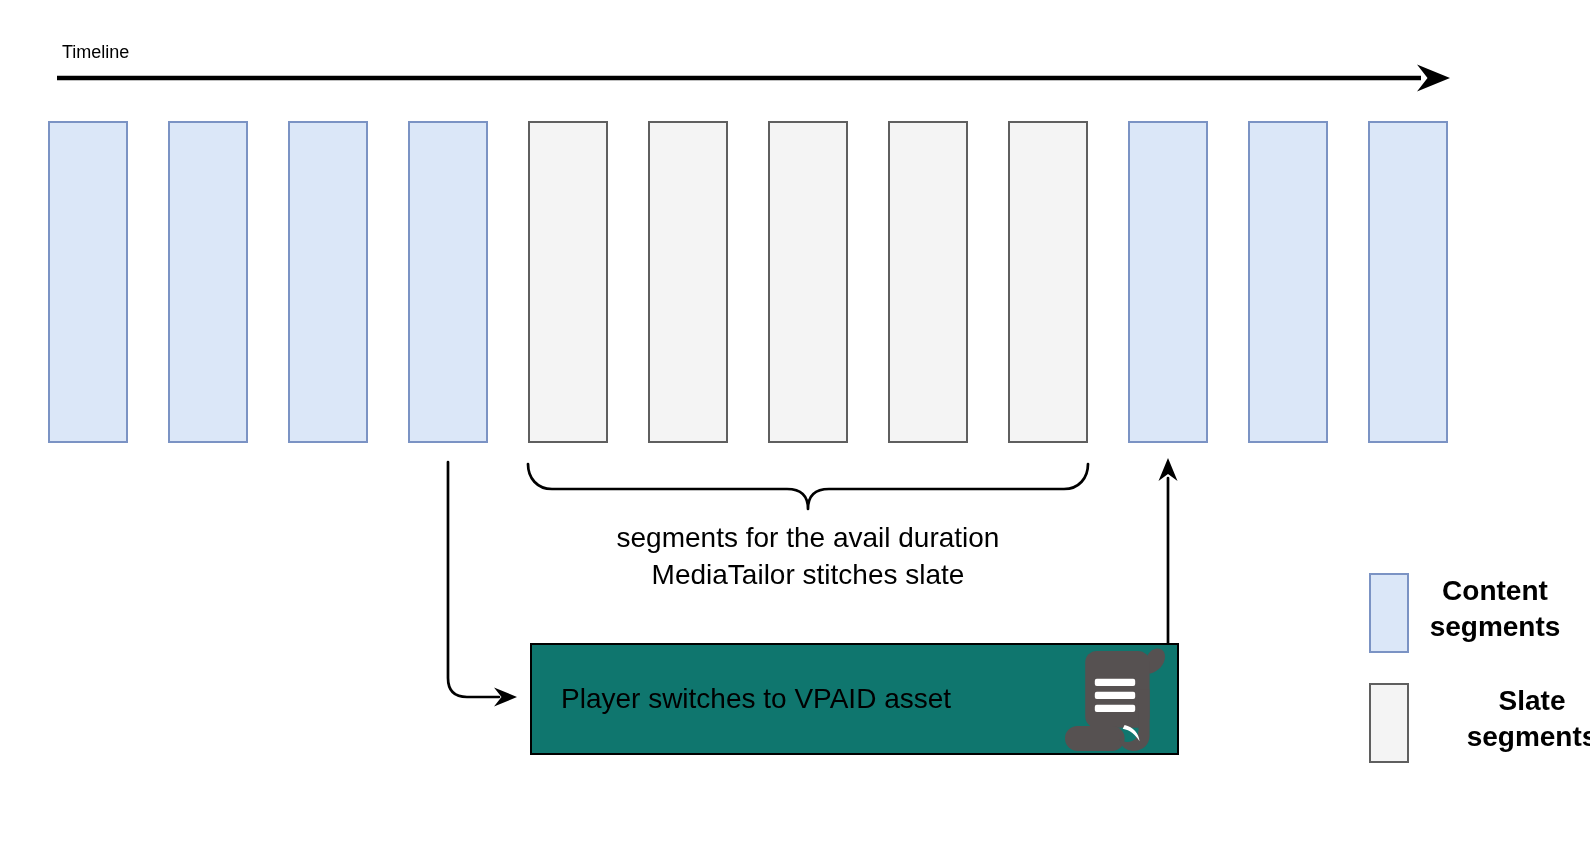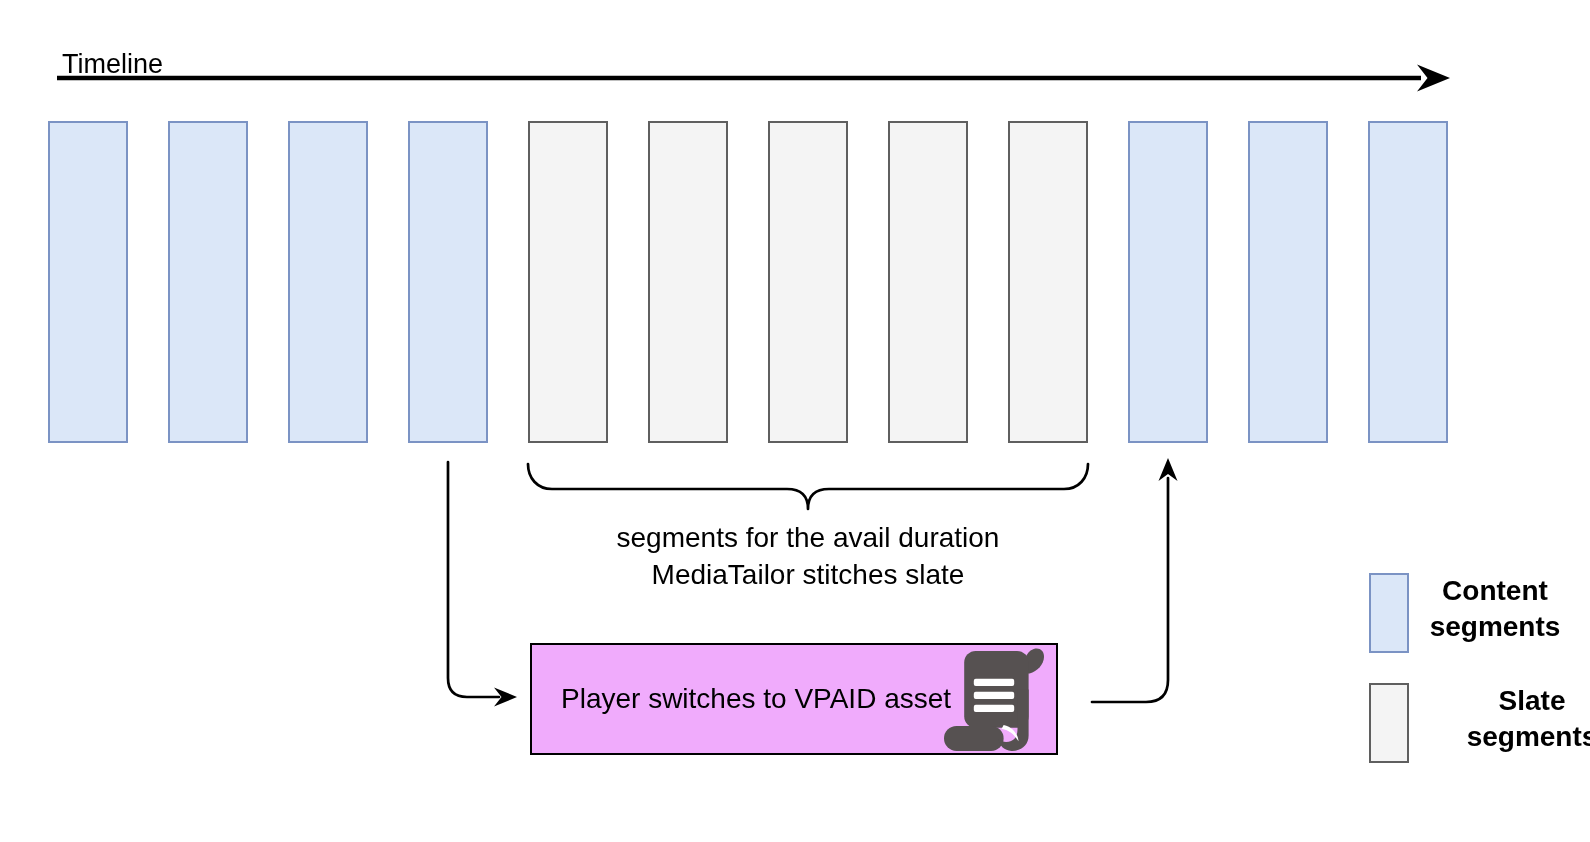--- a/index.html
+++ b/index.html
@@ -5,32 +5,32 @@
   html, body { margin: 0; padding: 0; background: #ffffff; }
   .canvas {
     position: relative; width: 1590px; height: 842px; background: #ffffff;
     font-family: "Liberation Sans", sans-serif; color: #000; overflow: hidden;
   }
   .lines { position: absolute; left: 0; top: 0; pointer-events: none; }
   .stroke { fill: none; stroke: var(--line, #000); stroke-width: 2.7; stroke-linecap: round; stroke-linejoin: round; }
   .stroke.thick { stroke-width: 4.6; stroke-linecap: butt; }
   .fillhead { fill: var(--line, #000); stroke: none; }
 
-  .timeline-label { position: absolute; left: 62px; top: 49px; font-size: 27px; }
+  .timeline-label { position: absolute; left: 62px; top: 42px; font-size: 18px; }
 
   .segments { position: absolute; left: 48px; top: 121px; display: flex; gap: 40px; }
   .seg { width: 80px; height: 322px; box-sizing: border-box; border: 2.5px solid; }
   .seg.content, .swatch.content { background: var(--content-fill, #dbe7f8); border-color: var(--content-stroke, #7b93c4); }
   .seg.slate,   .swatch.slate   { background: var(--slate-fill, #f4f4f4);  border-color: var(--slate-stroke, #5f5f5f); }
 
   .brace-label { position: absolute; left: 558px; top: 519px; width: 500px; text-align: center;
                  font-size: 28px; line-height: 37px; }
 
-  .player-box { position: absolute; left: 530px; top: 643px; width: 528px; height: 112px;
-                box-sizing: border-box; border: 2.6px solid var(--box-border, #000); background: #f0abfc; }
+  .player-box { position: absolute; left: 530px; top: 643px; width: 649px; height: 112px;
+                box-sizing: border-box; border: 2.6px solid var(--box-border, #000); background: #0f766e; }
   .player-label { position: absolute; left: 29px; top: 50%; transform: translateY(-50%);
                   font-size: 28px; white-space: nowrap; }
   .scroll-svg { position: absolute; right: 12px; top: 50%; transform: translateY(-50%);
                 width: 100px; height: 106px; }
   .sd { fill: var(--icon, #565151); }
   .sl { fill: #ffffff; }
 
   .legend { position: absolute; left: 1369px; top: 573px; }
   .legend-row { display: flex; align-items: flex-start; font-weight: bold; }
   .legend-row + .legend-row { margin-top: 30px; gap: 37px; }

